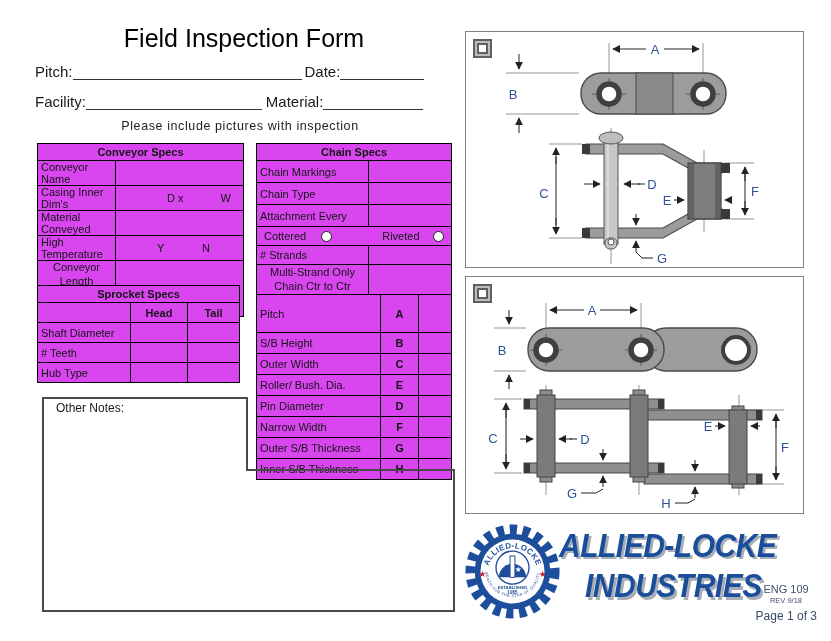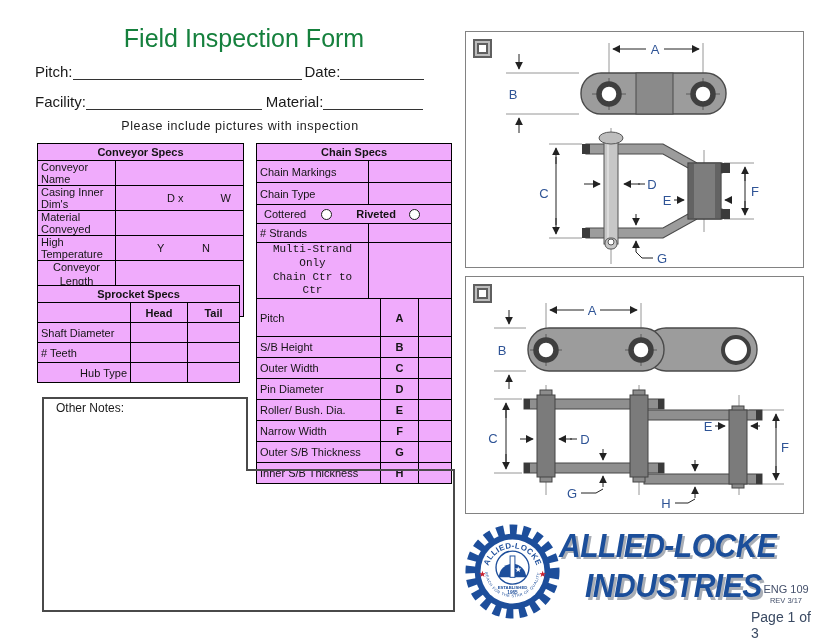--- a/index.html
+++ b/index.html
@@ -1,25 +1,25 @@
 <!DOCTYPE html>
 <html><head>
 <meta charset="utf-8">
 <style>
   html,body{margin:0;padding:0;background:#fff;}
   #canvas{position:relative;width:831px;height:641px;background:#fff;overflow:hidden;
           font-family:"Liberation Sans",sans-serif;color:#111;}
   .abs{position:absolute;}
   
-  .title{left:28px;top:24px;width:432px;text-align:center;font-size:25px;color:#15803d;}
+  .title{left:28px;top:24px;width:432px;text-align:center;font-size:25px;color:#000000;}
   .fieldrow{display:flex;align-items:flex-end;font-size:15px;color:#1a1a1a;}
   .uline{display:inline-block;height:18px;border-bottom:1.4px solid #333;}
   .note{left:28px;top:119px;width:424px;text-align:center;font-size:12.5px;letter-spacing:.6px;color:#1c1c1c;}
   
-  table.spec{border-collapse:collapse;table-layout:fixed;background:#f0abfc;}
+  table.spec{border-collapse:collapse;table-layout:fixed;background:#d946ef;}
   table.spec td{border:1.5px solid #000;font-size:11px;padding:0 3px;color:#141414;overflow:hidden;}
   table.spec td.hdr{font-weight:bold;font-size:11px;text-align:center;}
   td.lettercell{text-align:center;font-weight:bold;}
   .split{display:flex;justify-content:space-between;align-items:center;}
   .radio{display:inline-block;width:9px;height:9px;border:1.7px solid #1d1d1d;border-radius:50%;background:#fff;}
   .cotrow{display:flex;align-items:center;padding:0 4px;}
   .multi{line-height:1.25;text-align:center;}
   
   .notes-label{left:56px;top:401px;font-size:12px;color:#1a1a1a;}
   
@@ -27,21 +27,21 @@
   .chk{position:absolute;left:7px;top:7px;width:15px;height:15px;background:#bdbdbd;
        border:2.5px solid #5f5f5f;display:flex;align-items:center;justify-content:center;}
   .chk-in{width:7px;height:7px;background:#fff;border:2px solid #5f5f5f;}
   
   .brand{left:559px;top:525px;width:215px;color:#1b4e9a;font-weight:bold;font-style:italic;
          letter-spacing:-.5px;transform:scaleY(1.13);transform-origin:top left;
          text-shadow:2.5px 2.5px 0 #a9aeb6;line-height:36px;font-size:30px;white-space:nowrap;}
   .brand .l2{margin-left:26px;}
   .doccode{left:761px;top:583px;width:50px;text-align:center;font-size:11px;color:#44506b;}
   .docrev{left:761px;top:596px;width:50px;text-align:center;font-size:7.5px;color:#44506b;}
-  .docpage{left:751px;top:609px;width:66px;text-align:left;font-size:14px;color:#3a4a63;}
+  .docpage{left:751px;top:609px;width:66px;text-align:right;font-size:12px;color:#3a4a63;}
   svg text{font-family:"Liberation Sans",sans-serif;}
 </style>
 </head>
 <body>
 
 <div id="canvas">
 
   <div class="abs title">Field Inspection Form</div>
 
   <div class="abs fieldrow" style="left:35px;top:61px;">
@@ -120,21 +120,21 @@
     <tr style="height:20px;">
       <td>Shaft Diameter</td>
       <td></td>
       <td></td>
         </tr>
     <tr style="height:20px;">
       <td># Teeth</td>
       <td></td>
       <td></td>
         </tr>
-    <tr style="height:20px;text-align:right;">
+    <tr style="height:20px;">
       <td>Hub Type</td>
       <td></td>
       <td></td>
         </tr>
   </tbody>
     </table>
 
   <table class="spec abs" style="left:256px;top:143px;width:196px;">
     <colgroup>
         <col style="width:112px">
@@ -147,35 +147,39 @@
       <td colspan="4" class="hdr">Chain Specs</td>
         </tr>
     <tr style="height:22px;">
       <td>Chain Markings</td>
       <td colspan="3"></td>
         </tr>
     <tr style="height:22px;">
       <td>Chain Type</td>
       <td colspan="3"></td>
         </tr>
+    <tr style="height:22px;">
+      <td>Attachment Every</td>
+      <td colspan="3"></td>
+        </tr>
     <tr style="height:19px;">
       <td colspan="4">
         <div class="cotrow">
           <span>Cottered</span>
           <span class="radio" style="margin-left:15px;"></span>
-          <span style="margin-left:24px;font-weight:bold;">Riveted</span>
+          <span style="margin-left:50px;">Riveted</span>
           <span class="radio" style="margin-left:13px;"></span>
         </div>
           </td>
         </tr>
     <tr style="height:19px;">
       <td># Strands</td>
       <td colspan="3"></td>
         </tr>
-    <tr style="height:30px;font-family:Liberation Mono, monospace;">
+    <tr style="height:30px;">
       <td class="multi">
         <div>Multi-Strand Only</div>
         <div>Chain Ctr to Ctr</div>
           </td>
       <td colspan="3"></td>
         </tr>
 
     <tr style="height:38px;">
       <td colspan="2">Pitch</td>
       <td class="lettercell">A</td>
@@ -185,27 +189,27 @@
       <td colspan="2">S/B Height</td>
       <td class="lettercell">B</td>
       <td></td>
         </tr>
     <tr style="height:21px;">
       <td colspan="2">Outer Width</td>
       <td class="lettercell">C</td>
       <td></td>
         </tr>
     <tr style="height:21px;">
+      <td colspan="2">Roller/ Bush. Dia.</td>
+      <td class="lettercell">E</td>
+      <td></td>
+        </tr>
+    <tr style="height:21px;">
       <td colspan="2">Pin Diameter</td>
       <td class="lettercell">D</td>
-      <td></td>
-        </tr>
-    <tr style="height:21px;">
-      <td colspan="2">Roller/ Bush. Dia.</td>
-      <td class="lettercell">E</td>
       <td></td>
         </tr>
     <tr style="height:21px;margin-top:26px;">
       <td colspan="2">Narrow Width</td>
       <td class="lettercell">F</td>
       <td></td>
         </tr>
     <tr style="height:21px;">
       <td colspan="2">Outer S/B Thickness</td>
       <td class="lettercell">G</td>
@@ -463,16 +467,16 @@
     <text x="50" y="68" font-size="4.4" font-weight="bold" fill="#1d4e9b" text-anchor="middle">ESTABLISHED</text>
     <text x="50" y="73.5" font-size="4.8" font-weight="bold" fill="#1d4e9b" text-anchor="middle">1965</text>
   </svg>
 
   <div class="abs brand">
     <div>ALLIED-LOCKE</div>
     <div class="l2">INDUSTRIES</div>
   </div>
 
   <div class="abs doccode">ENG 109</div>
-  <div class="abs docrev">REV 3/17</div>
+  <div class="abs docrev">REV 9/18</div>
   <div class="abs docpage">Page 1 of 3</div>
 
 </div>
 
 </body></html>

